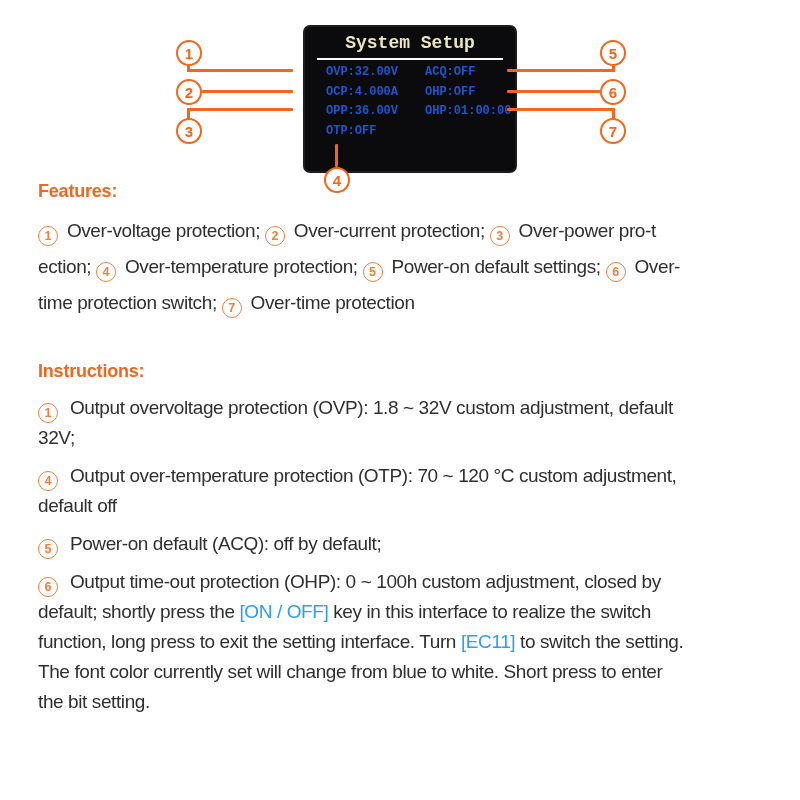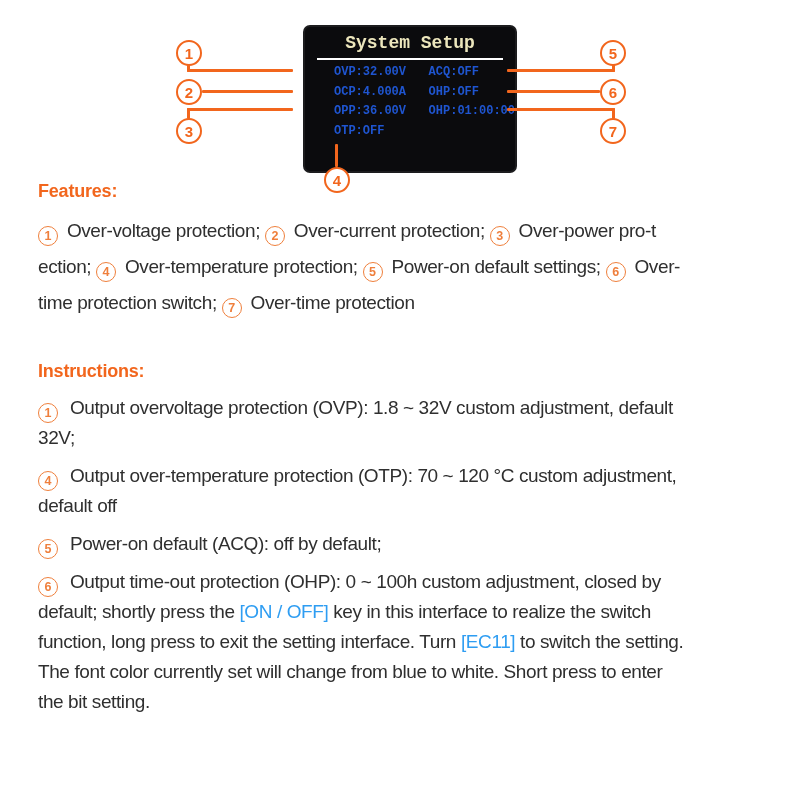--- a/index.html
+++ b/index.html
@@ -24,21 +24,21 @@
   .lcd-title {
     margin-top: 6px;
     text-align: center;
     font-family: "Liberation Mono", monospace;
     font-weight: 700;
     font-size: 18px;
     line-height: 20px;
     color: #ece6bc;
   }
   .lcd-divider { width: 186px; height: 2px; background: #ffffff; margin: 5px auto 0; }
-  .lcd-body { display: flex; margin-top: 3px; padding-left: 29px; }
+  .lcd-body { display: flex; margin-top: 3px; padding-left: 21px; }
   .lcd-col { font-family: "Liberation Mono", monospace; font-weight: 700; font-size: 12px; line-height: 19.5px; color: #1f55d0; }
   .lcd-col.left { width: 99px; }
   
   .callout {
     position: absolute;
     width: 26px; height: 26px;
     border: 2.5px solid #f2661d;
     border-radius: 50%;
     color: #f2661d;
     font-weight: 700;

